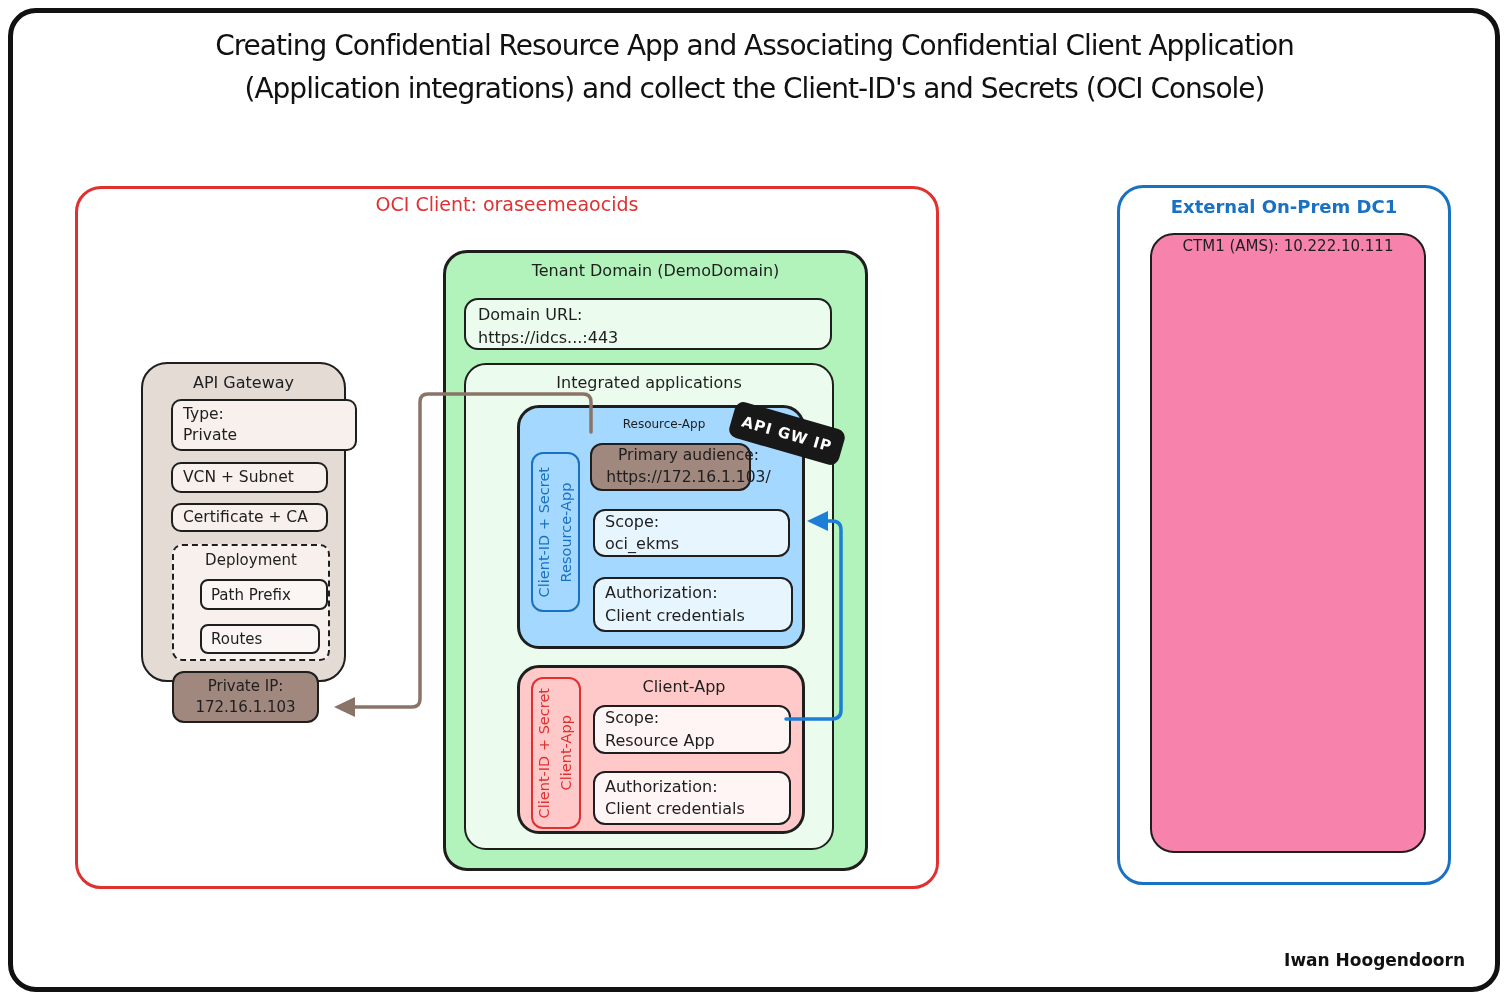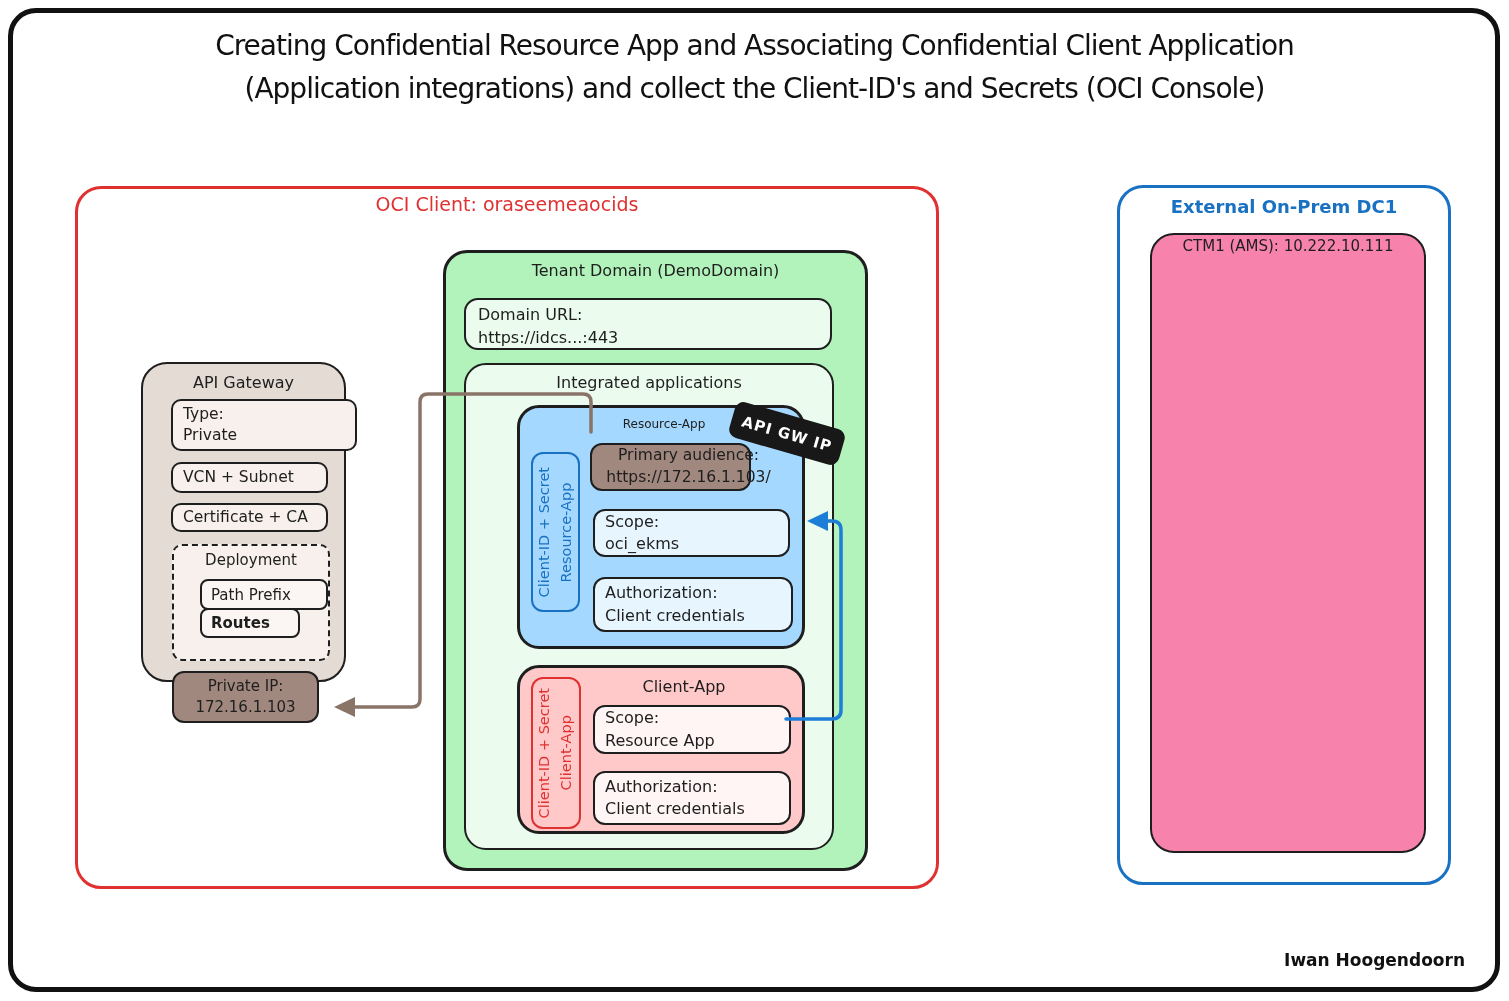--- a/index.html
+++ b/index.html
@@ -21,21 +21,21 @@
   .api-gw-title { left:0; top:9px; width:100%; font-size:16px; text-align:center; }
   .sub-box { background:#f7f0ec; border:2px solid #1e1e1e; border-radius:10px; font-size:15.5px;
              display:flex; align-items:center; padding-left:10px; white-space:pre-line; line-height:1.35; }
   .type-box { left:28px; top:35px; width:186px; height:52px; }
   .vcn-box  { left:28px; top:98px; width:157px; height:31px; }
   .cert-box { left:28px; top:139px; width:157px; height:29px; }
   .deployment { left:29px; top:180px; width:158px; height:117px; background:#f7f0ec; border:2.5px dashed #1e1e1e; border-radius:10px; }
   .deployment-title { left:0; top:5px; width:100%; font-size:15px; text-align:center; }
   .dep-box { background:#fbf6f3; border:2px solid #1e1e1e; border-radius:8px; font-size:15px; display:flex; align-items:center; padding-left:9px; }
   .path-prefix { left:26px; top:33px; width:128px; height:31px; }
-  .routes { left:26px; top:62px; width:100px; height:30px;font-weight:bold; }
+  .routes { left:26px; top:78px; width:120px; height:30px; }
   .private-ip { left:172px; top:671px; width:147px; height:52px; background:#a1887f; border:2.5px solid #1e1e1e; border-radius:12px;
                 display:flex; align-items:center; justify-content:center; text-align:center; font-size:15px; white-space:pre-line; line-height:1.4; }
 
   
   .tenant { left:443px; top:250px; width:425px; height:621px; background:#b2f2bb; border:3px solid #1e1e1e; border-radius:24px; }
   .tenant-label { left:0; top:8px; width:100%; font-size:16px; text-align:center; }
   .domain-url { left:18px; top:45px; width:368px; height:52px; background:#ebfbee; border:2.5px solid #1e1e1e; border-radius:14px;
                 font-size:16px; padding:3px 0 0 12px; white-space:pre-line; line-height:1.45; }
   .integrated { left:18px; top:110px; width:370px; height:487px; background:#ebfbee; border:2.5px solid #1e1e1e; border-radius:22px; }
   .integrated-label { left:0; top:8px; width:100%; font-size:16px; text-align:center; }

